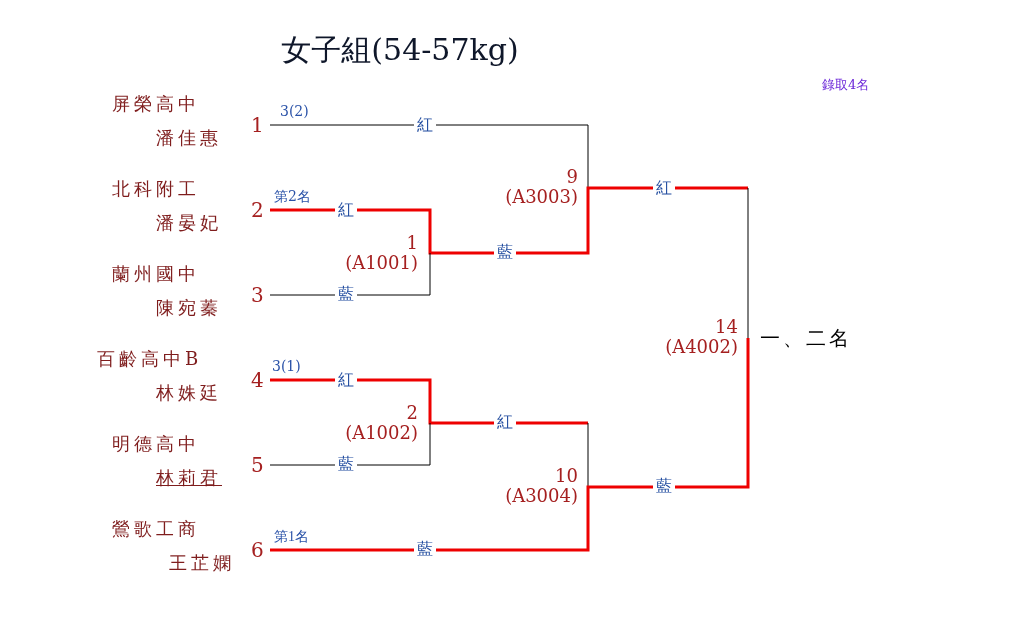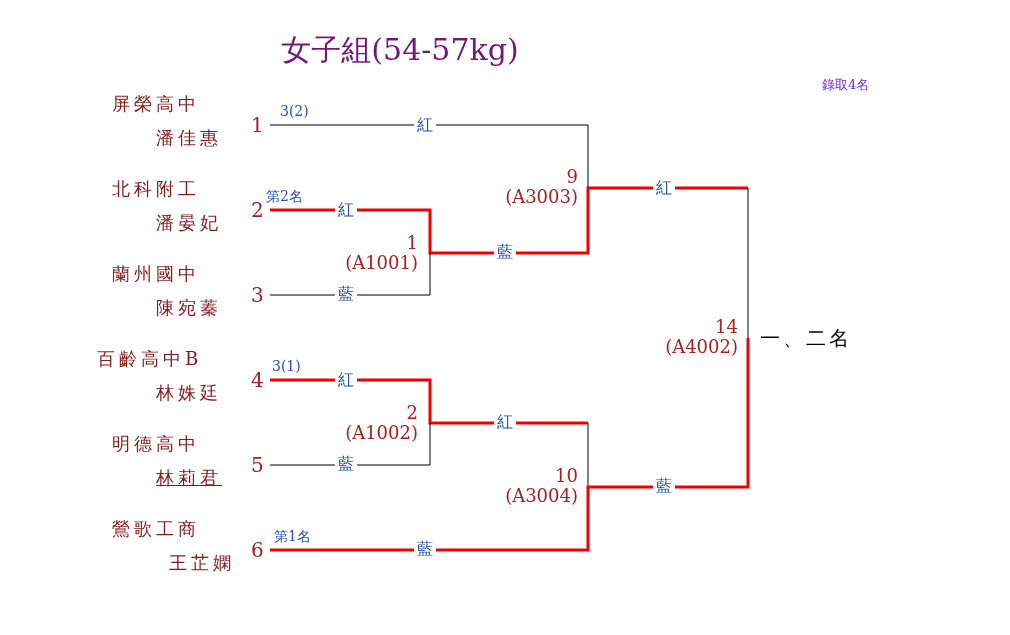--- a/index.html
+++ b/index.html
@@ -1,18 +1,18 @@
 <!DOCTYPE html>
 <html><head>
 <meta charset="utf-8">
 <style>
   html,body{margin:0;padding:0;background:#fff;}
   body{width:1010px;height:635px;position:relative;overflow:hidden;font-family:"DejaVu Serif","Liberation Serif",serif;}
   .abs{position:absolute;white-space:nowrap;}
-  .title{left:0;width:800px;top:30px;text-align:center;font-size:30px;color:#701a75;}
+  .title{left:0;width:800px;top:30px;text-align:center;font-size:30px;color:#0f172a;}
   .quota{left:822px;top:76px;font-size:13px;color:#6d28d9;}
   .team{font-size:18px;color:#7f1d1d;letter-spacing:4px;}
   .seed{font-size:20px;color:#a52020;}
   .note{font-size:14px;color:#2a52a8;}
   .corner{font-size:16px;color:#1f4a9e;background:#fff;padding:0 3px;}
   .match{font-size:18px;color:#a52020;text-align:right;line-height:20px;}
   .result{font-size:20px;color:#000;letter-spacing:3px;}
   svg{position:absolute;left:0;top:0;}
 </style>
 </head>
@@ -40,39 +40,39 @@
 </svg>
 
 <div class="abs team" style="left:112px;top:92px;">屏榮高中</div>
 <div class="abs team" style="left:156px;top:126px;">潘佳惠</div>
 <div class="abs seed" style="left:251px;top:113px;">1</div>
 <div class="abs note" style="left:280px;top:103px;">3(2)</div>
 
 <div class="abs team" style="left:112px;top:177px;">北科附工</div>
 <div class="abs team" style="left:156px;top:211px;">潘晏妃</div>
 <div class="abs seed" style="left:251px;top:198px;">2</div>
-<div class="abs note" style="left:266px;top:188px;">第2名</div>
+<div class="abs note" style="left:274px;top:188px;">第2名</div>
 
 <div class="abs team" style="left:112px;top:262px;">蘭州國中</div>
 <div class="abs team" style="left:156px;top:296px;">陳宛蓁</div>
 <div class="abs seed" style="left:251px;top:283px;">3</div>
 
 <div class="abs team" style="left:97px;top:347px;">百齡高中B</div>
 <div class="abs team" style="left:156px;top:381px;">林姝廷</div>
 <div class="abs seed" style="left:251px;top:368px;">4</div>
 <div class="abs note" style="left:272px;top:358px;">3(1)</div>
 
 <div class="abs team" style="left:112px;top:432px;">明德高中</div>
 <div class="abs team" style="left:156px;top:466px;text-decoration:underline;">林莉君</div>
 <div class="abs seed" style="left:251px;top:453px;">5</div>
 
 <div class="abs team" style="left:112px;top:517px;">鶯歌工商</div>
 <div class="abs team" style="left:156px;top:551px;margin-left:13px;">王芷嫻</div>
 <div class="abs seed" style="left:251px;top:538px;">6</div>
-<div class="abs note" style="left:274px;top:528px;">第1名</div>
+<div class="abs note" style="left:274px;top:528px;font-family:Liberation Serif, serif;">第1名</div>
 
 <div class="abs corner" style="left:414px;top:115px;">紅</div>
 <div class="abs corner" style="left:335px;top:200px;">紅</div>
 <div class="abs corner" style="left:335px;top:284px;">藍</div>
 <div class="abs corner" style="left:335px;top:370px;">紅</div>
 <div class="abs corner" style="left:335px;top:454px;">藍</div>
 <div class="abs corner" style="left:414px;top:539px;">藍</div>
 
 <div class="abs corner" style="left:494px;top:242px;">藍</div>
 <div class="abs corner" style="left:494px;top:412px;">紅</div>

